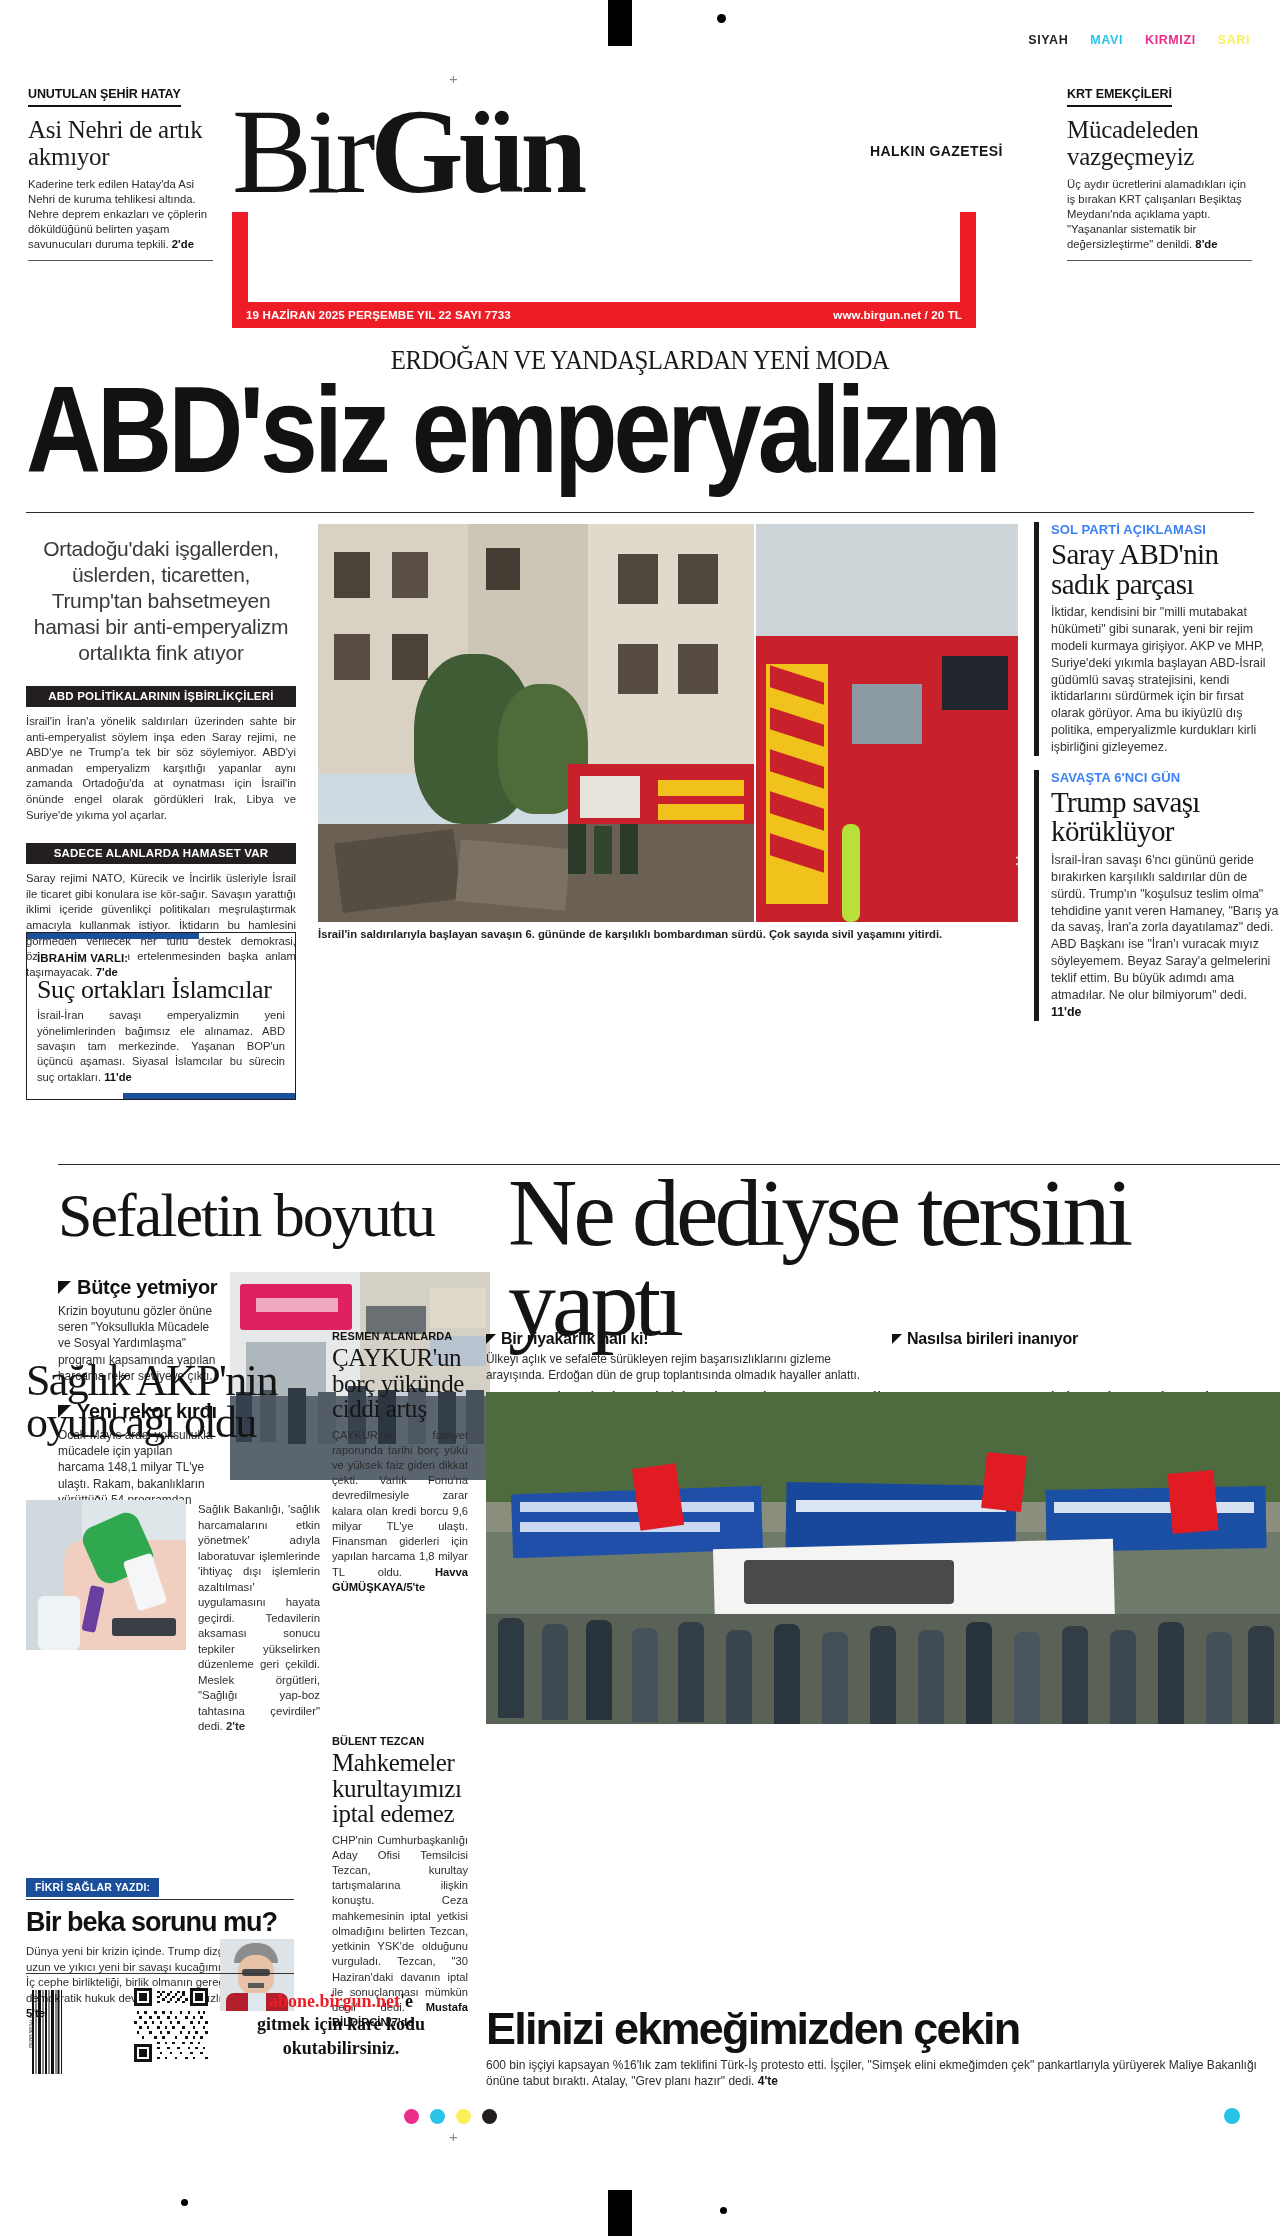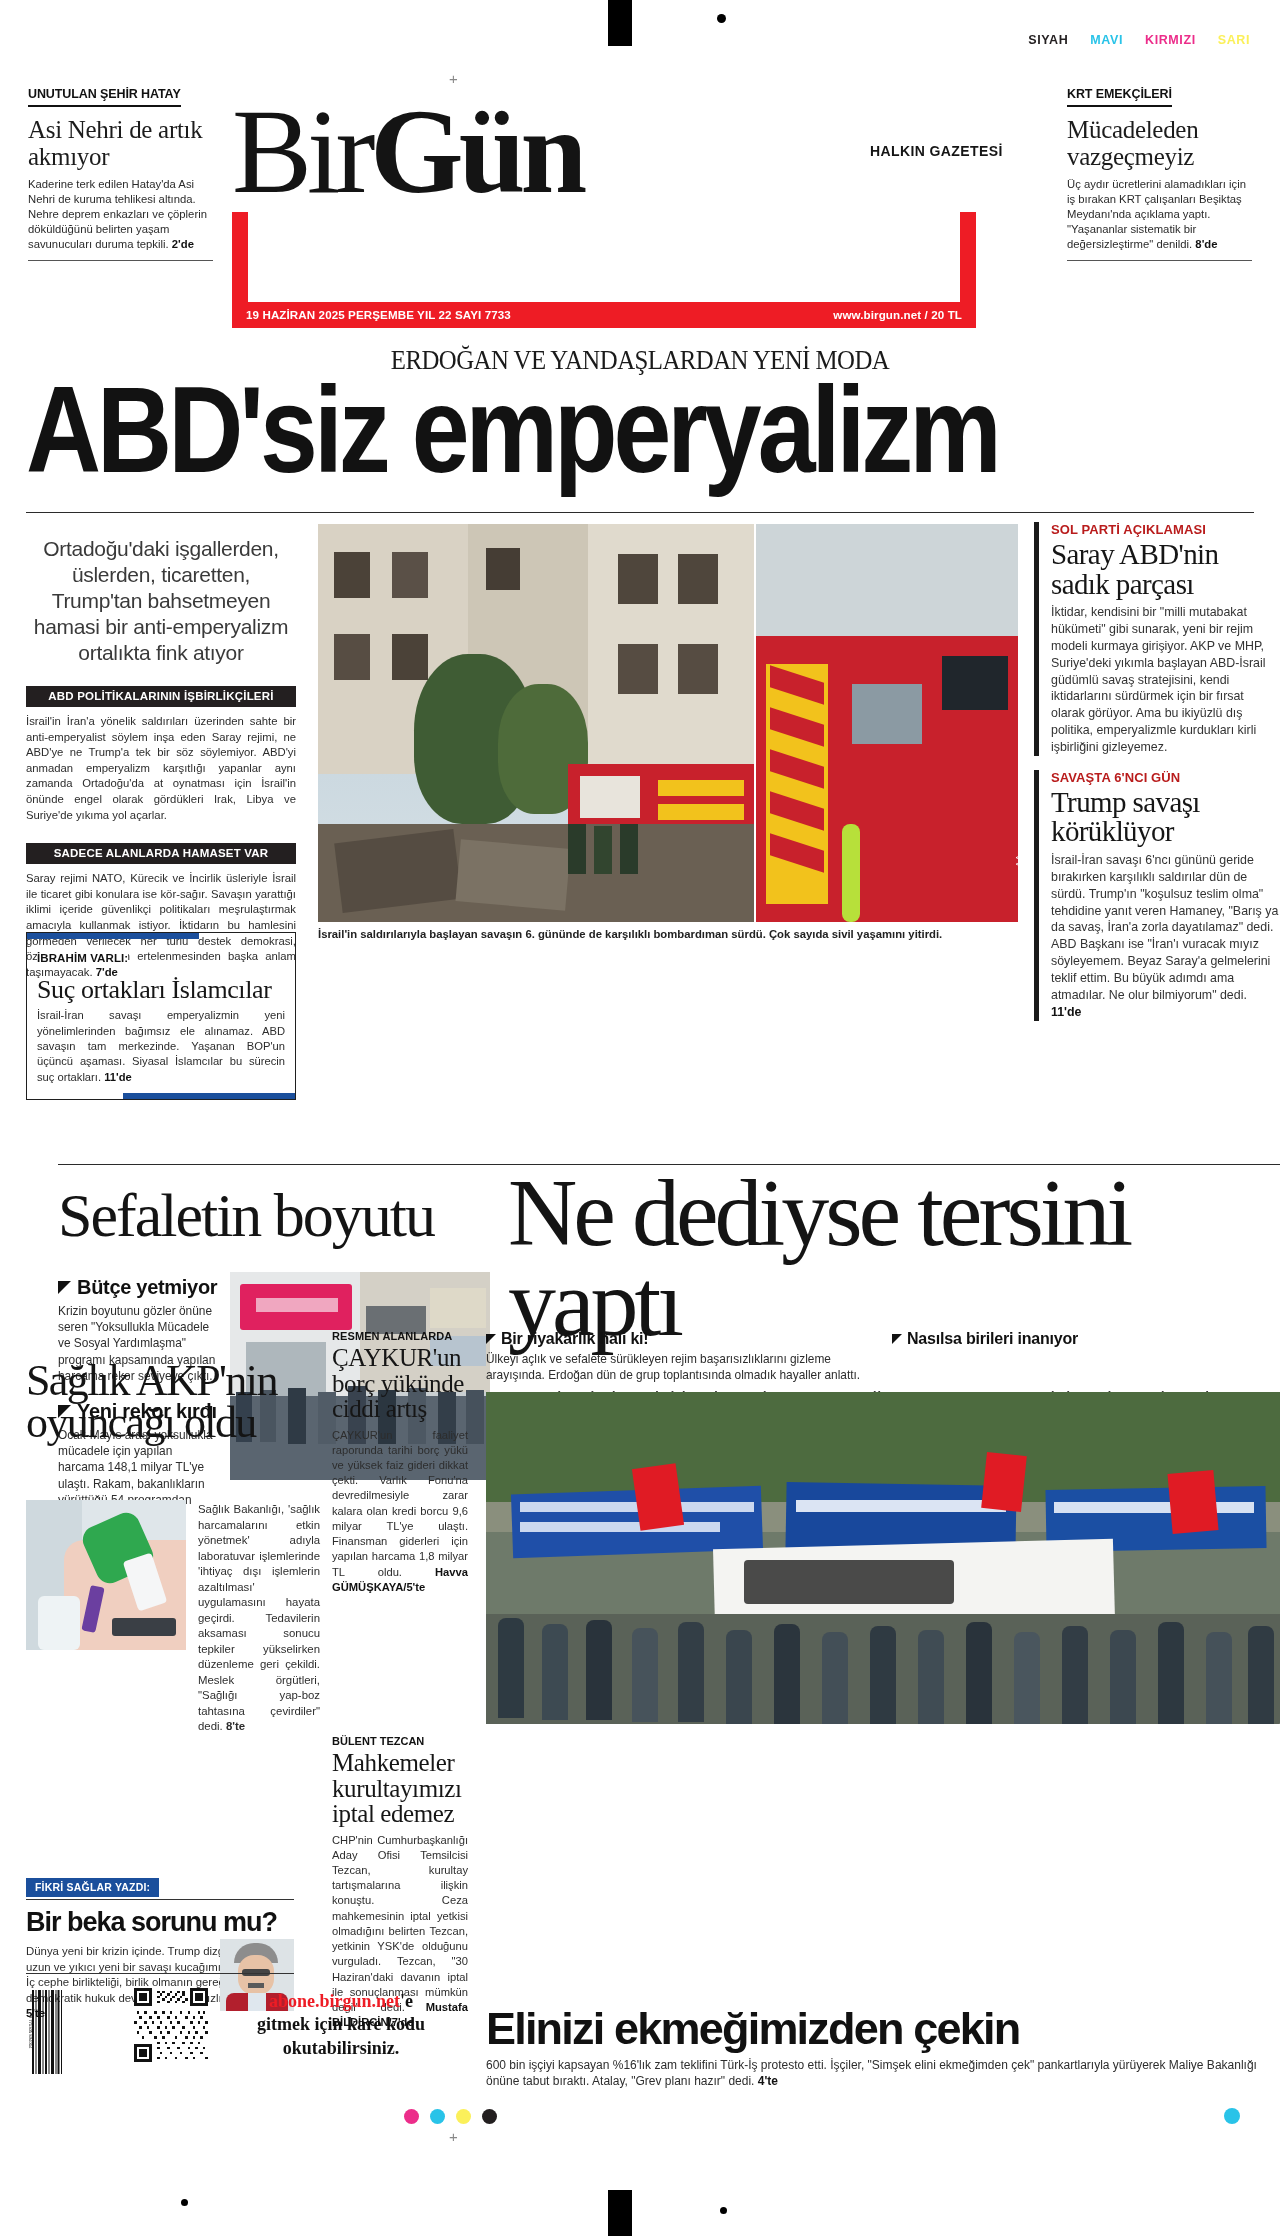--- a/index.html
+++ b/index.html
@@ -101,21 +101,21 @@
   .photo-cap { position: absolute; left: 292px; top: 416px; width: 700px;
     font-size: 11.3px; font-weight: 600; color: #222; }
   .photo-main2 { position: absolute; left: 730px; top: 12px; width: 262px; height: 398px;
     overflow: hidden; background: #55606a; }
   .aa-credit { position: absolute; right: 4px; top: 330px; font-size: 8px; color: #fff;
     transform: rotate(-90deg); transform-origin: right top; letter-spacing: 1px; }
 
   
   .col-right { position: absolute; left: 1008px; top: 10px; width: 246px; }
   .side-rule { border-left: 5px solid #1a1a1a; padding-left: 12px; }
-  .side-kicker { font-size: 13px; font-weight: 800; color: #b91c1c; letter-spacing: .1px; }
+  .side-kicker { font-size: 13px; font-weight: 800; color: #3b82f6; letter-spacing: .1px; }
   .side-title { font-family: "Liberation Serif", serif; font-size: 29px; font-weight: 400;
     line-height: 1.02; color: #161616; margin: 3px 0 5px; letter-spacing: -.6px; }
   .side-body { font-size: 12.4px; line-height: 1.36; color: #333; }
   .side-body b { font-weight: 700; color: #111; }
 
   
   .row2 { position: absolute; left: 26px; top: 1164px; width: 1228px; margin-left: 32px; }
   .r2-rule { border-top: 1.5px solid #2b2b2b; }
   .bighead-serif { font-family: "Liberation Serif", serif; font-weight: 400;
     color: #141414; letter-spacing: -2px; line-height: .96; }
@@ -391,21 +391,21 @@
     <div class="photo-lab">
       <div style="position:absolute;inset:0;background:#dfe6ea"></div>
       <div style="position:absolute;left:0;top:0;width:56px;height:150px;background:#cfd9de"></div>
       <div style="position:absolute;left:38px;top:40px;width:122px;height:110px;background:#f0cfc0;border-radius:20px 0 0 0"></div>
       <div style="position:absolute;left:62px;top:18px;width:60px;height:60px;background:#2fa84f;border-radius:14px;transform:rotate(-24deg)"></div>
       <div style="position:absolute;left:104px;top:56px;width:30px;height:52px;background:#f5f6f7;border-radius:4px;transform:rotate(-18deg)"></div>
       <div style="position:absolute;left:60px;top:86px;width:14px;height:46px;background:#6b3fa0;border-radius:3px;transform:rotate(12deg)"></div>
       <div style="position:absolute;left:12px;top:96px;width:42px;height:54px;background:#eef3f5;border-radius:6px"></div>
       <div style="position:absolute;left:86px;top:118px;width:64px;height:18px;background:#3a3f45;border-radius:3px"></div>
     </div>
-    <div class="saglik-body"><span>Sağlık Bakanlığı, 'sağlık harcamalarını etkin yönetmek' adıyla laboratuvar işlemlerinde 'ihtiyaç dışı işlemlerin azaltılması' uygulamasını hayata geçirdi. Tedavilerin aksaması sonucu tepkiler yükselirken düzenleme geri çekildi. Meslek örgütleri, "Sağlığı yap-boz tahtasına çevirdiler" dedi.</span> <b>8'te</b></div>
+    <div class="saglik-body"><span>Sağlık Bakanlığı, 'sağlık harcamalarını etkin yönetmek' adıyla laboratuvar işlemlerinde 'ihtiyaç dışı işlemlerin azaltılması' uygulamasını hayata geçirdi. Tedavilerin aksaması sonucu tepkiler yükselirken düzenleme geri çekildi. Meslek örgütleri, "Sağlığı yap-boz tahtasına çevirdiler" dedi.</span> <b>2'te</b></div>
 
     <div class="col-caykur">
       <div class="kick2">RESMEN ALANLARDA</div>
       <h3>ÇAYKUR'un borç yükünde ciddi artış</h3>
       <p><span>ÇAYKUR'un faaliyet raporunda tarihi borç yükü ve yüksek faiz gideri dikkat çekti. Varlık Fonu'na devredilmesiyle zarar kalara olan kredi borcu 9,6 milyar TL'ye ulaştı. Finansman giderleri için yapılan harcama 1,8 milyar TL oldu.</span> <b>Havva GÜMÜŞKAYA/5'te</b></p>
     </div>
 
     <div class="riya">
       <div class="arrow-head-sm">
           <i class="tri-sm"></i>

